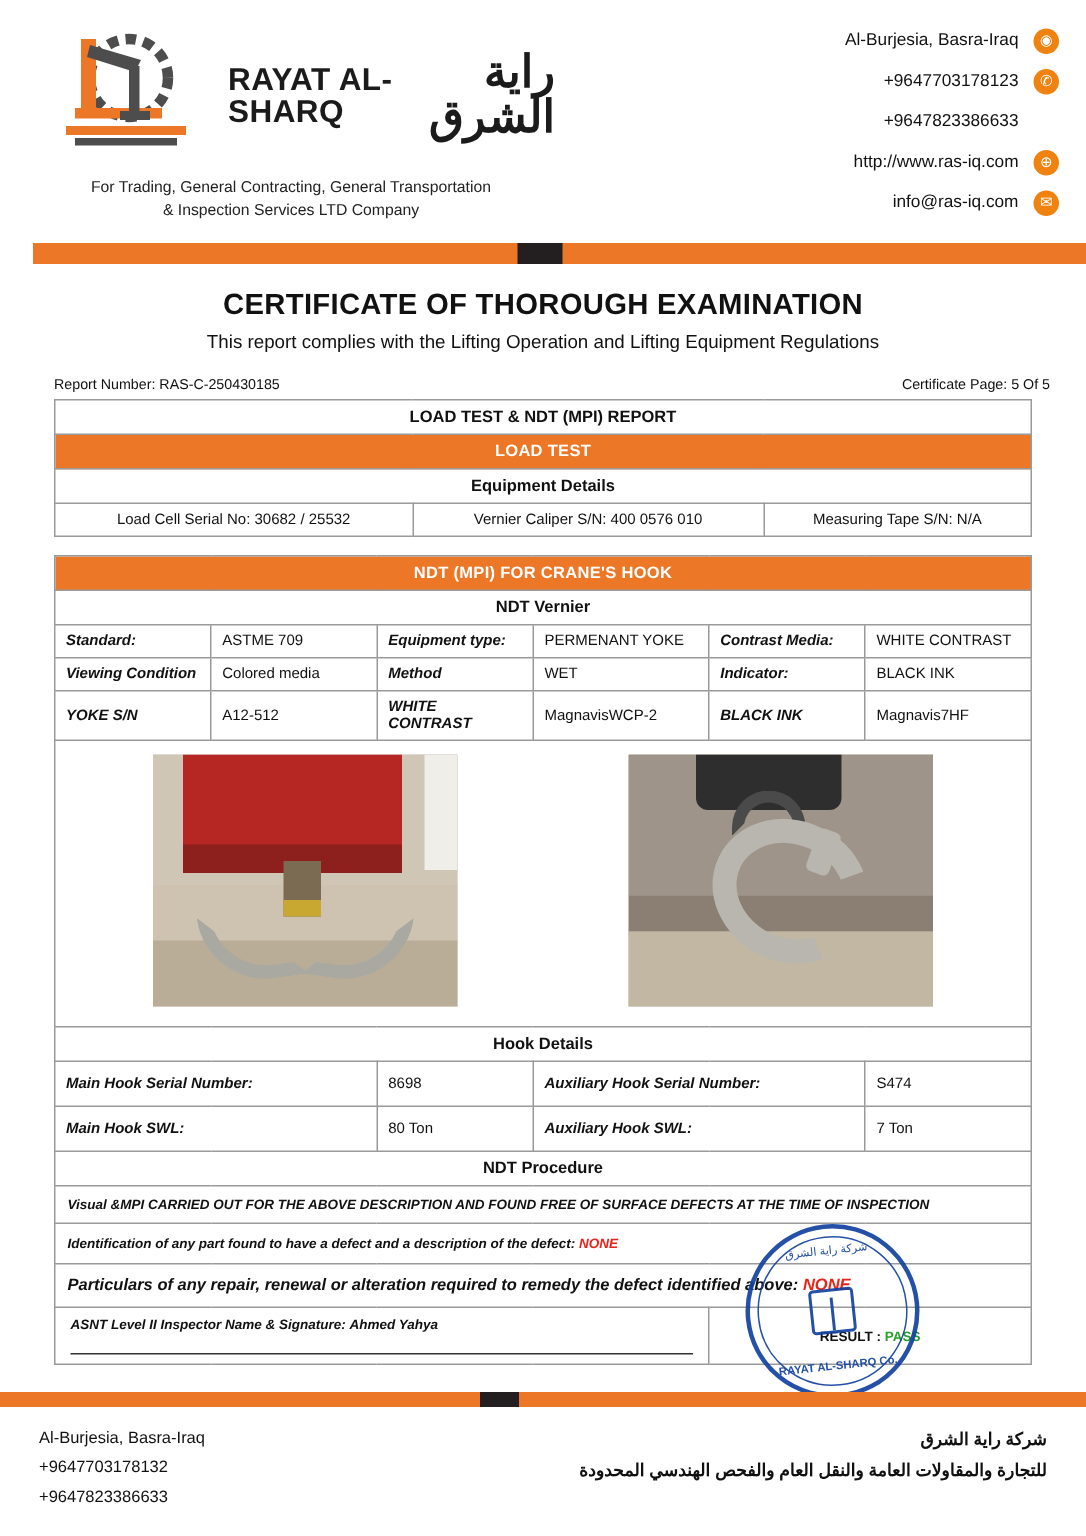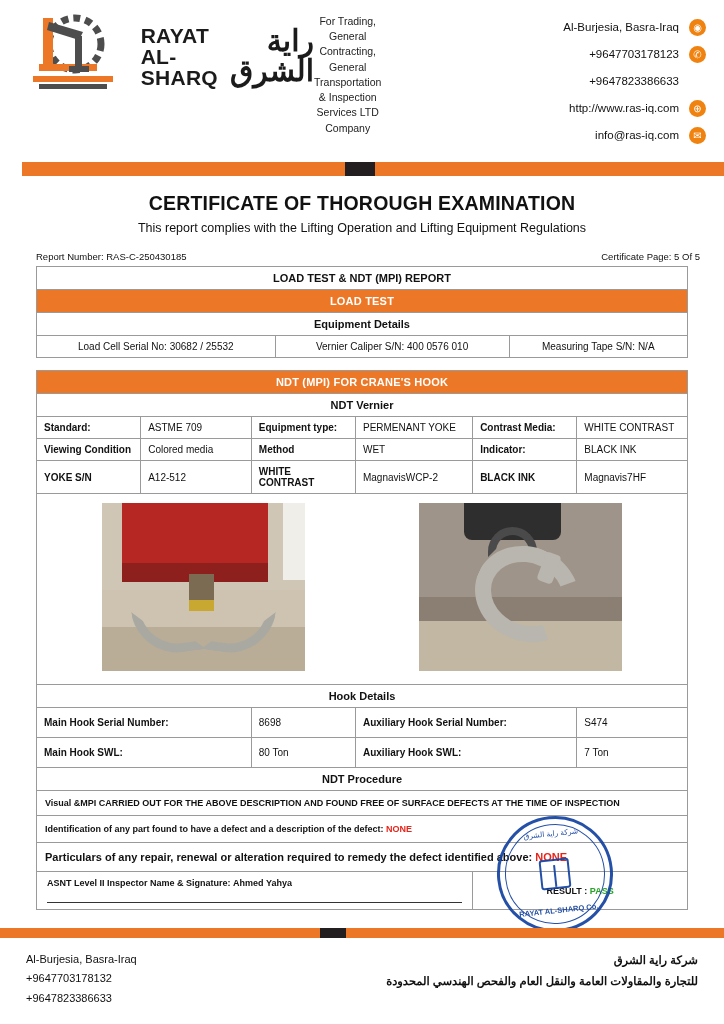--- a/index.html
+++ b/index.html
@@ -20,21 +20,21 @@
   .header {
     display: flex;
     align-items: stretch;
     height: 162px;
     position: relative;
   }
   .header-left {
     width: 380px;
     padding: 8px 10px 6px 24px;
     display: flex;
-    flex-direction: row;
+    flex-direction: column;
     justify-content: center;
   }
   .logo-row {
     display: flex;
     align-items: center;
     gap: 8px;
     height: 96px;
   }
   .logo-mark {
     position: relative;
@@ -144,21 +144,21 @@
     border-collapse: collapse;
     font-size: 10px;
     color: #111;
   }
   table.doc td, table.doc th {
     border: 1px solid #9a9a9a;
     padding: 5px 7px;
     vertical-align: middle;
   }
   .center { text-align: center; }
-  .bold { font-weight: bold; }
+  .bold { font-weight: bold; font-style: italic; }
   .band-title {
     background: #fff;
     text-align: center;
     font-weight: bold;
     font-size: 11px;
     padding: 6px;
   }
   .band-orange {
     background: #ec7726;
     color: #fff;

